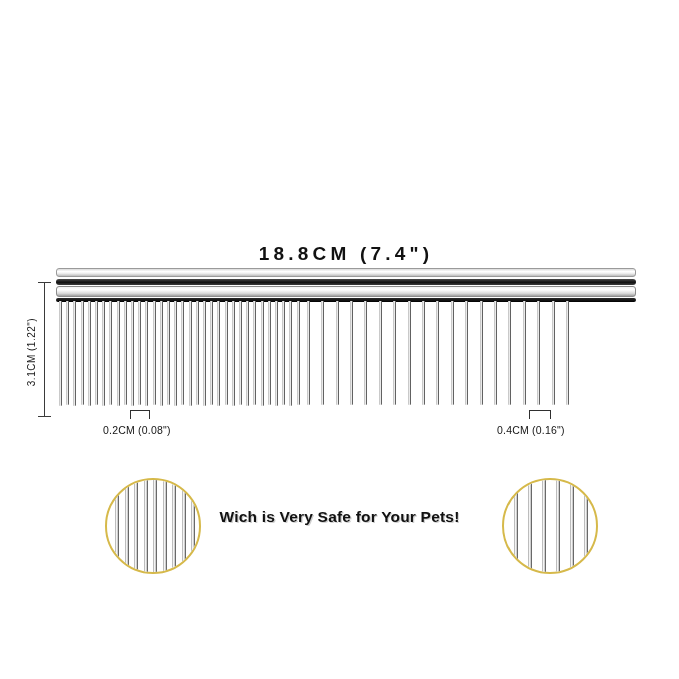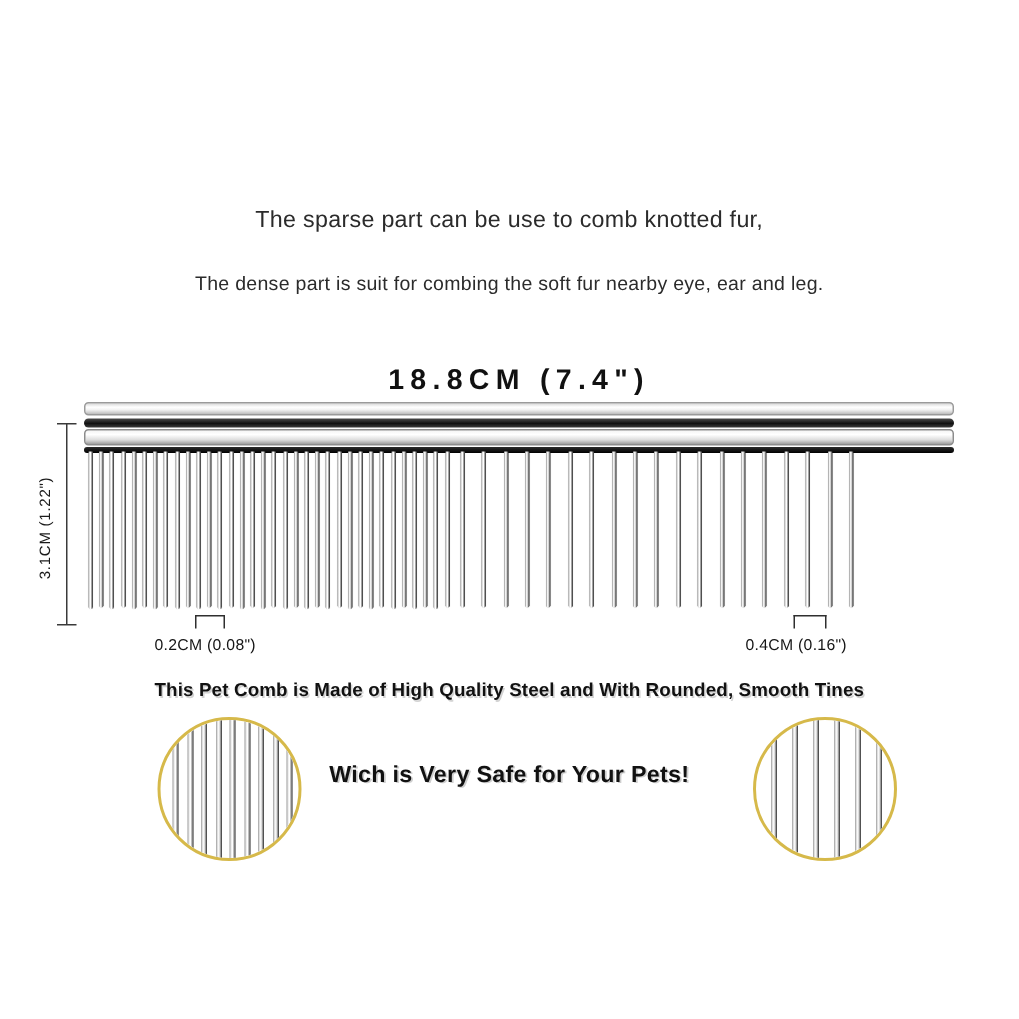--- a/index.html
+++ b/index.html
@@ -238,22 +238,20 @@
     top: 0;
     bottom: 0;
     background: linear-gradient(to right, #9a9a9a 0%, #ededed 30%, #ffffff 50%, #777 85%, #222 100%);
   }
 </style>
 </head>
 <body>
 
 <div class="page">
 
-  <div class="sub1">The sparse part can be use to comb knotted fur,</div>
-  <div class="sub2">The dense part is suit for combing the soft fur nearby eye, ear and leg.</div>
 
   <div class="width-label">18.8CM (7.4")</div>
 
   <div class="hbar"></div>
   <div class="hbar-cap top"></div>
   <div class="hbar-cap bot"></div>
   <div class="height-label">
     <span class="txt">3.1CM (1.22")</span>
   </div>
 
@@ -326,21 +324,20 @@
   </div>
   <div class="gaptext" style="left:103px; top:424px;">0.2CM (0.08")</div>
 
   <div class="gapmark" id="gap-sparse" style="left:529px; top:410px; width:22px;">
     <div class="line"></div>
     <div class="tickL"></div>
     <div class="tickR"></div>
   </div>
   <div class="gaptext" style="left:497px; top:424px;">0.4CM (0.16")</div>
 
-  <div class="steel-line">This Pet Comb is Made of High Quality Steel and With Rounded, Smooth Tines</div>
   <div class="safe-line">Wich is Very Safe for Your Pets!</div>
 
   <div class="mag left">
     <div class="mag-inner" id="mag-left">
         <div class="mag-tooth" style="left: 8px; width: 4px;"></div>
         <div class="mag-tooth" style="left: 17.5px; width: 4px;"></div>
         <div class="mag-tooth" style="left: 27px; width: 4px;"></div>
         <div class="mag-tooth" style="left: 36.5px; width: 4px;"></div>
         <div class="mag-tooth" style="left: 46px; width: 4px;"></div>
         <div class="mag-tooth" style="left: 55.5px; width: 4px;"></div>

